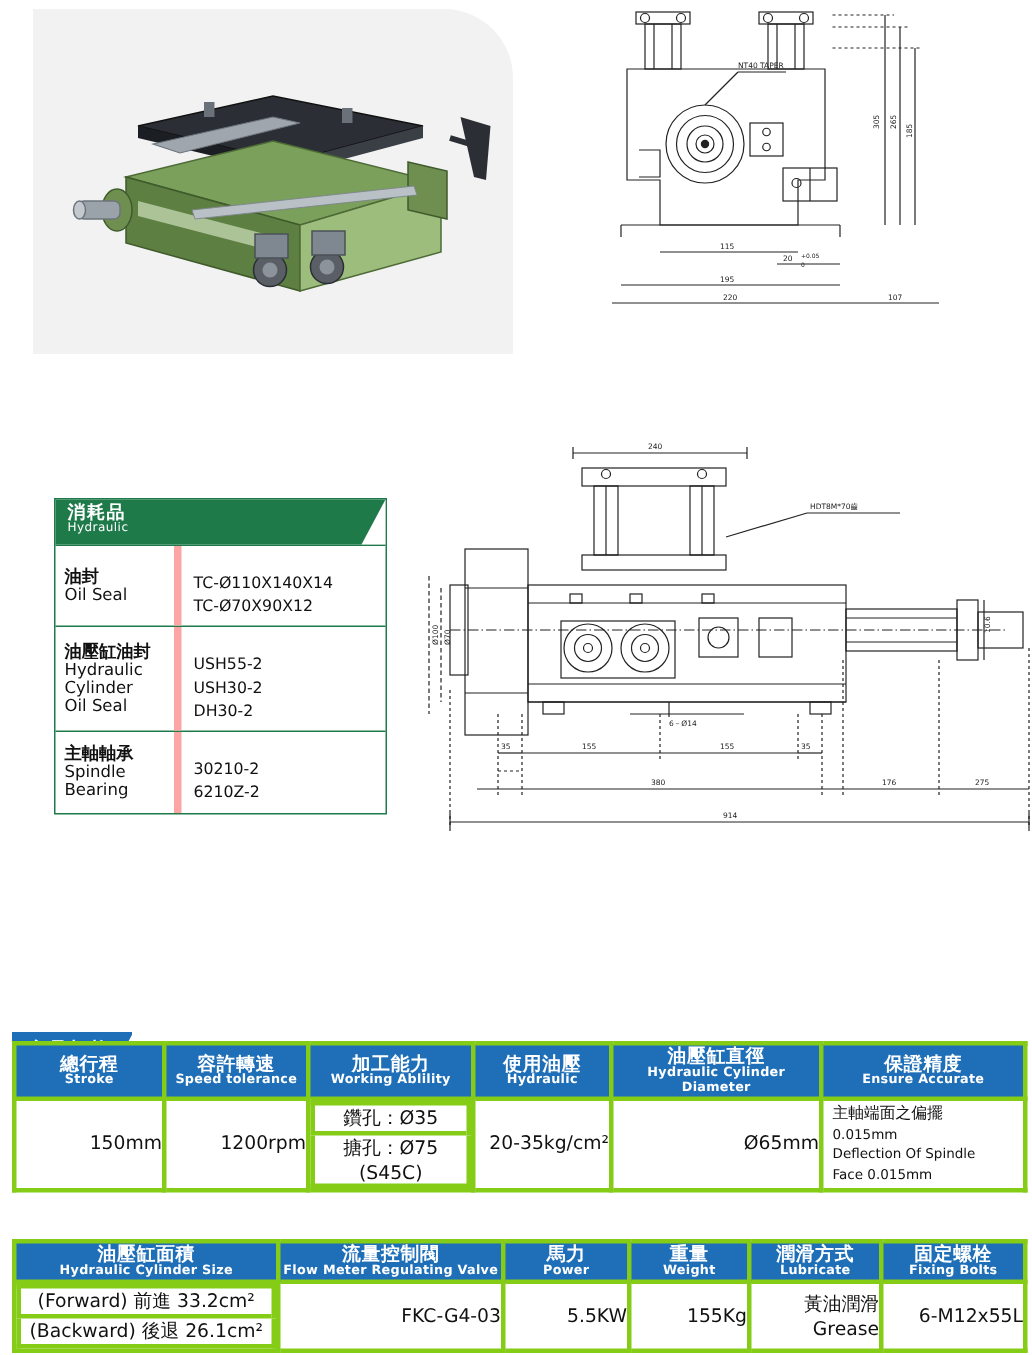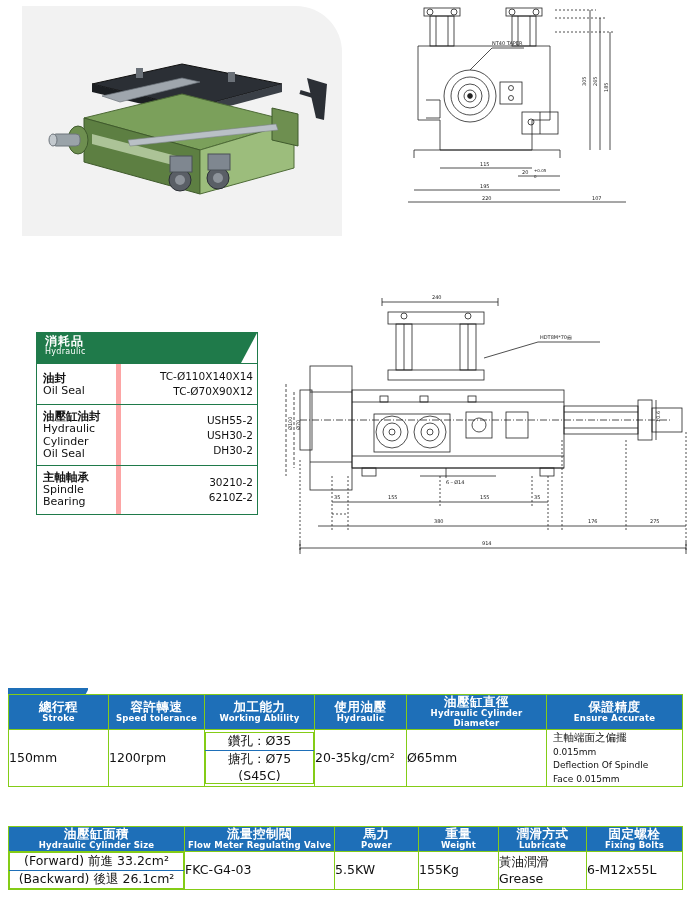--- a/index.html
+++ b/index.html
@@ -52,23 +52,23 @@
   .cons-row:first-of-type { border-top: none; }
   .cons-label {
     width: 84px; padding: 5px 4px 5px 6px;
     border-right: 5px solid #fca5a5;
     line-height: 1.12;
     display: flex; flex-direction: column; justify-content: center;
   }
   .cons-label .zh { font-size: 11.5px; font-weight: bold; }
   .cons-label .en { font-size: 11px; }
   .cons-val {
-    flex: 1; padding: 5px 4px 5px 8px;
+    flex: 1; padding: 18px 4px 5px 8px;
     font-size: 10.5px; line-height: 1.45;
-    display: flex; flex-direction: column; justify-content: center; text-align: right;
+    display: flex; flex-direction: column; justify-content: center;
   }
 
   
   .drawing-mid { position: absolute; left: 270px; top: 280px; width: 418px; height: 300px; }
 
   
   .desc-header {
     position: absolute; left: 8px; top: 688px; width: 674px; height: 26px;
   }
   .desc-tab {
@@ -87,29 +87,29 @@
     padding: 5px 0 0 16px; letter-spacing: .5px;
   }
 
   table.spec {
     position: absolute; left: 8px; width: 674px;
     border-collapse: collapse;
     table-layout: fixed;
   }
   table.spec1 { top: 694px; }
   table.spec2 { top: 826px; }
-  table.spec td, table.spec th { border: 1px solid #84cc16; padding: 0; }
+  table.spec td, table.spec th { border: 3px solid #84cc16; padding: 0; }
   .hdr {
     background: #1e6fb8; color: #fff; text-align: center;
     padding: 4px 2px; line-height: 1.15;
   }
   .hdr .zh { font-size: 12.5px; font-weight: bold; letter-spacing: .5px; display:block; }
   .hdr .en { font-size: 8.5px; display:block; letter-spacing: .2px; }
   .cell {
-    text-align: left; font-size: 12.5px; color: #111;
+    text-align: right; font-size: 12.5px; color: #111;
     padding: 7px 3px; line-height: 1.35;
   }
   .cell.small { font-size: 9px; text-align: left; padding-left: 6px; line-height: 1.5; }
   .cell.small .t1 { font-size: 10.5px; }
   .sub-split { border-collapse: collapse; width: 100%; }
   .sub-split td { border: none; }
   .sub-split tr.top td { border-bottom: 1px solid #1e6fb8; }
   .sub-cell { text-align:center; font-size: 12.5px; padding: 6px 2px; }
 </style>
 </head>

